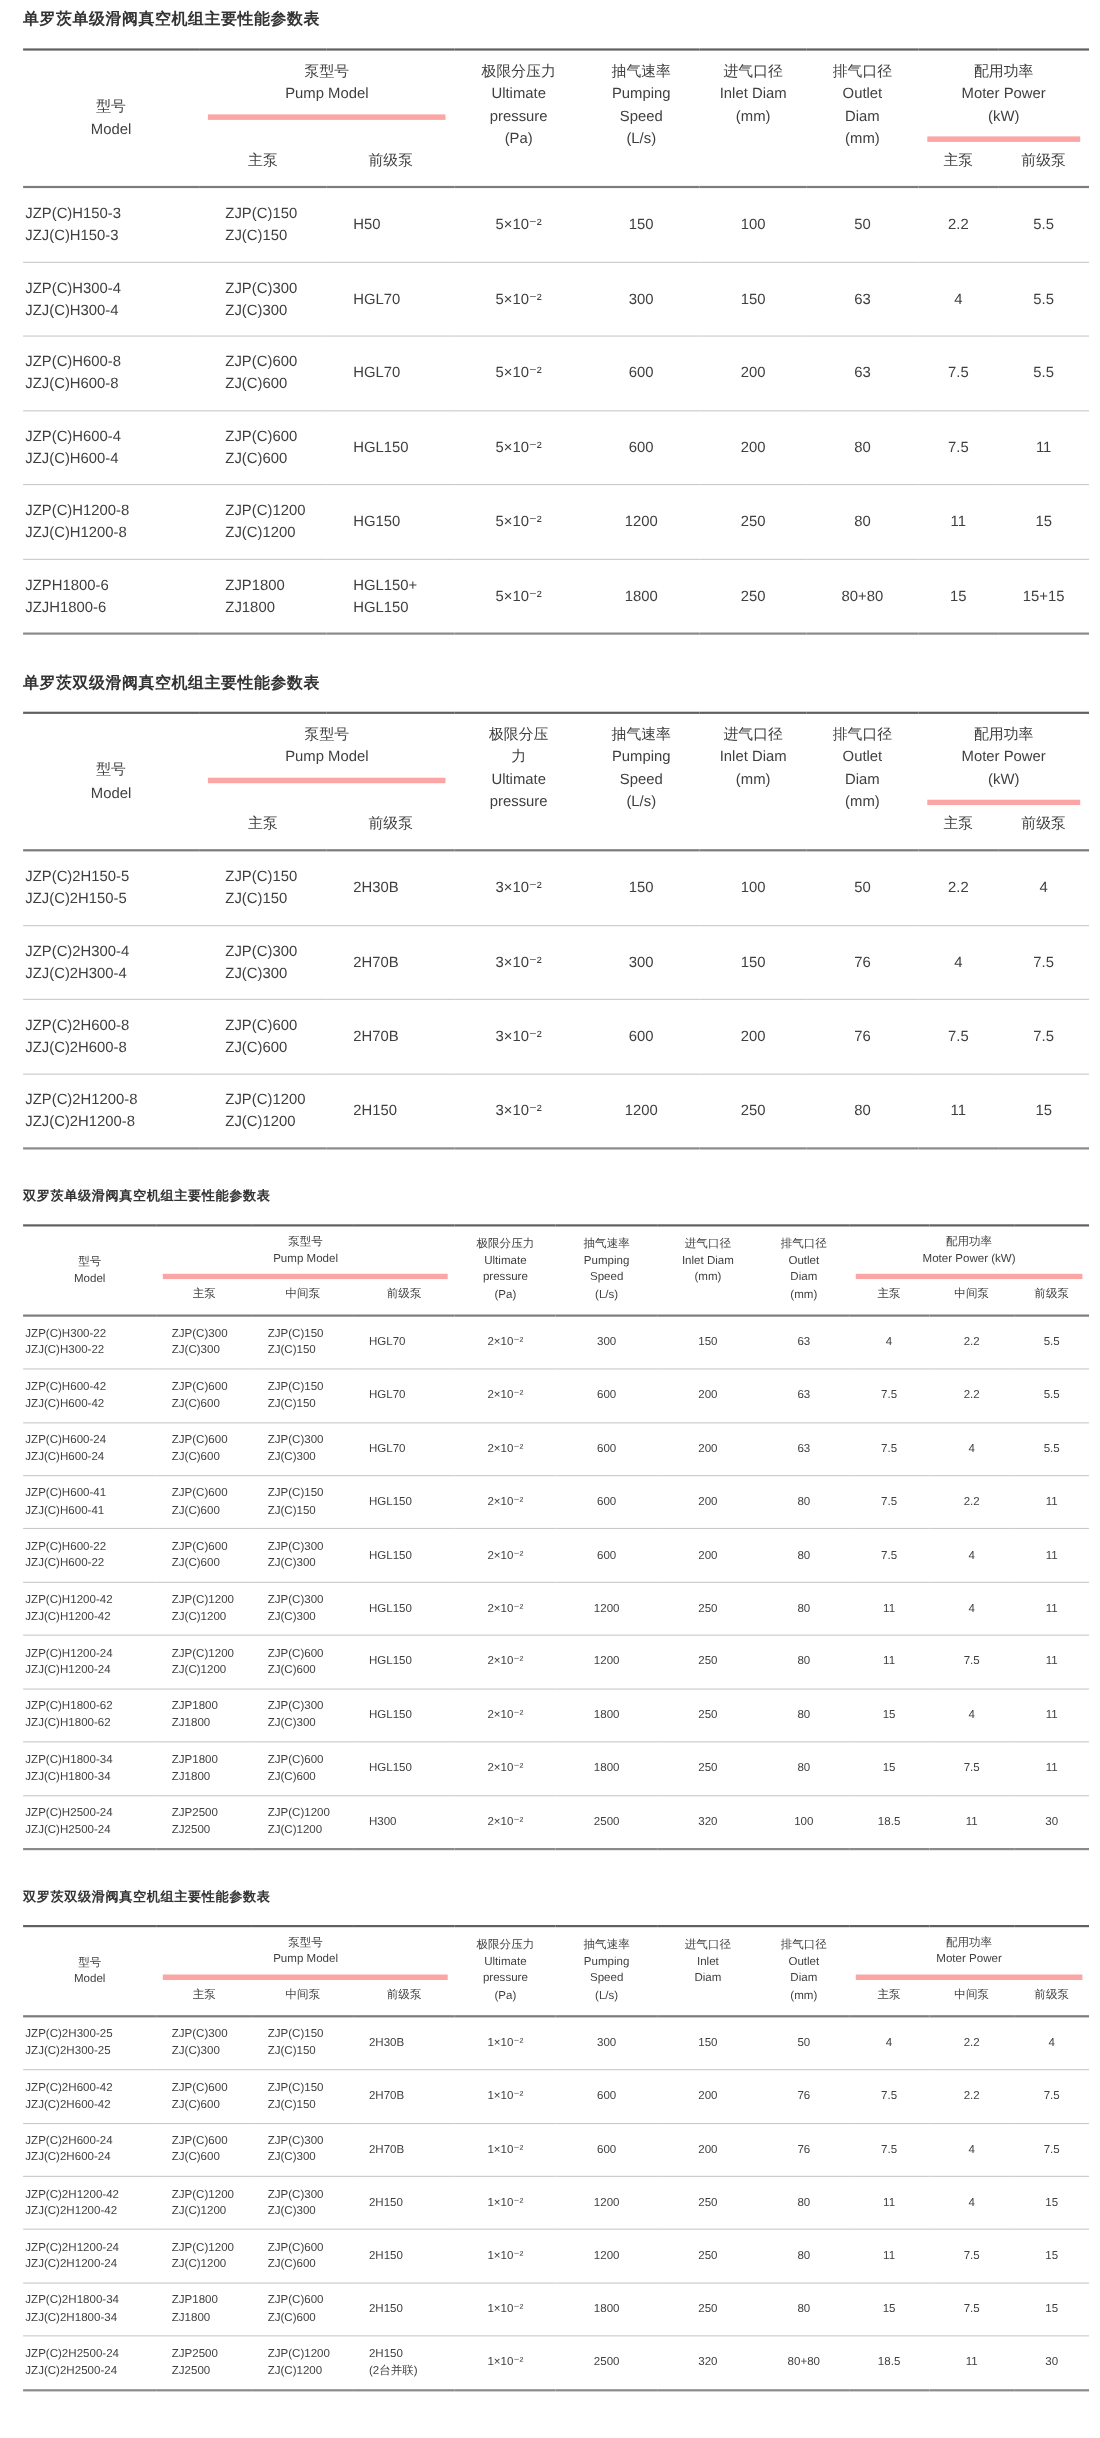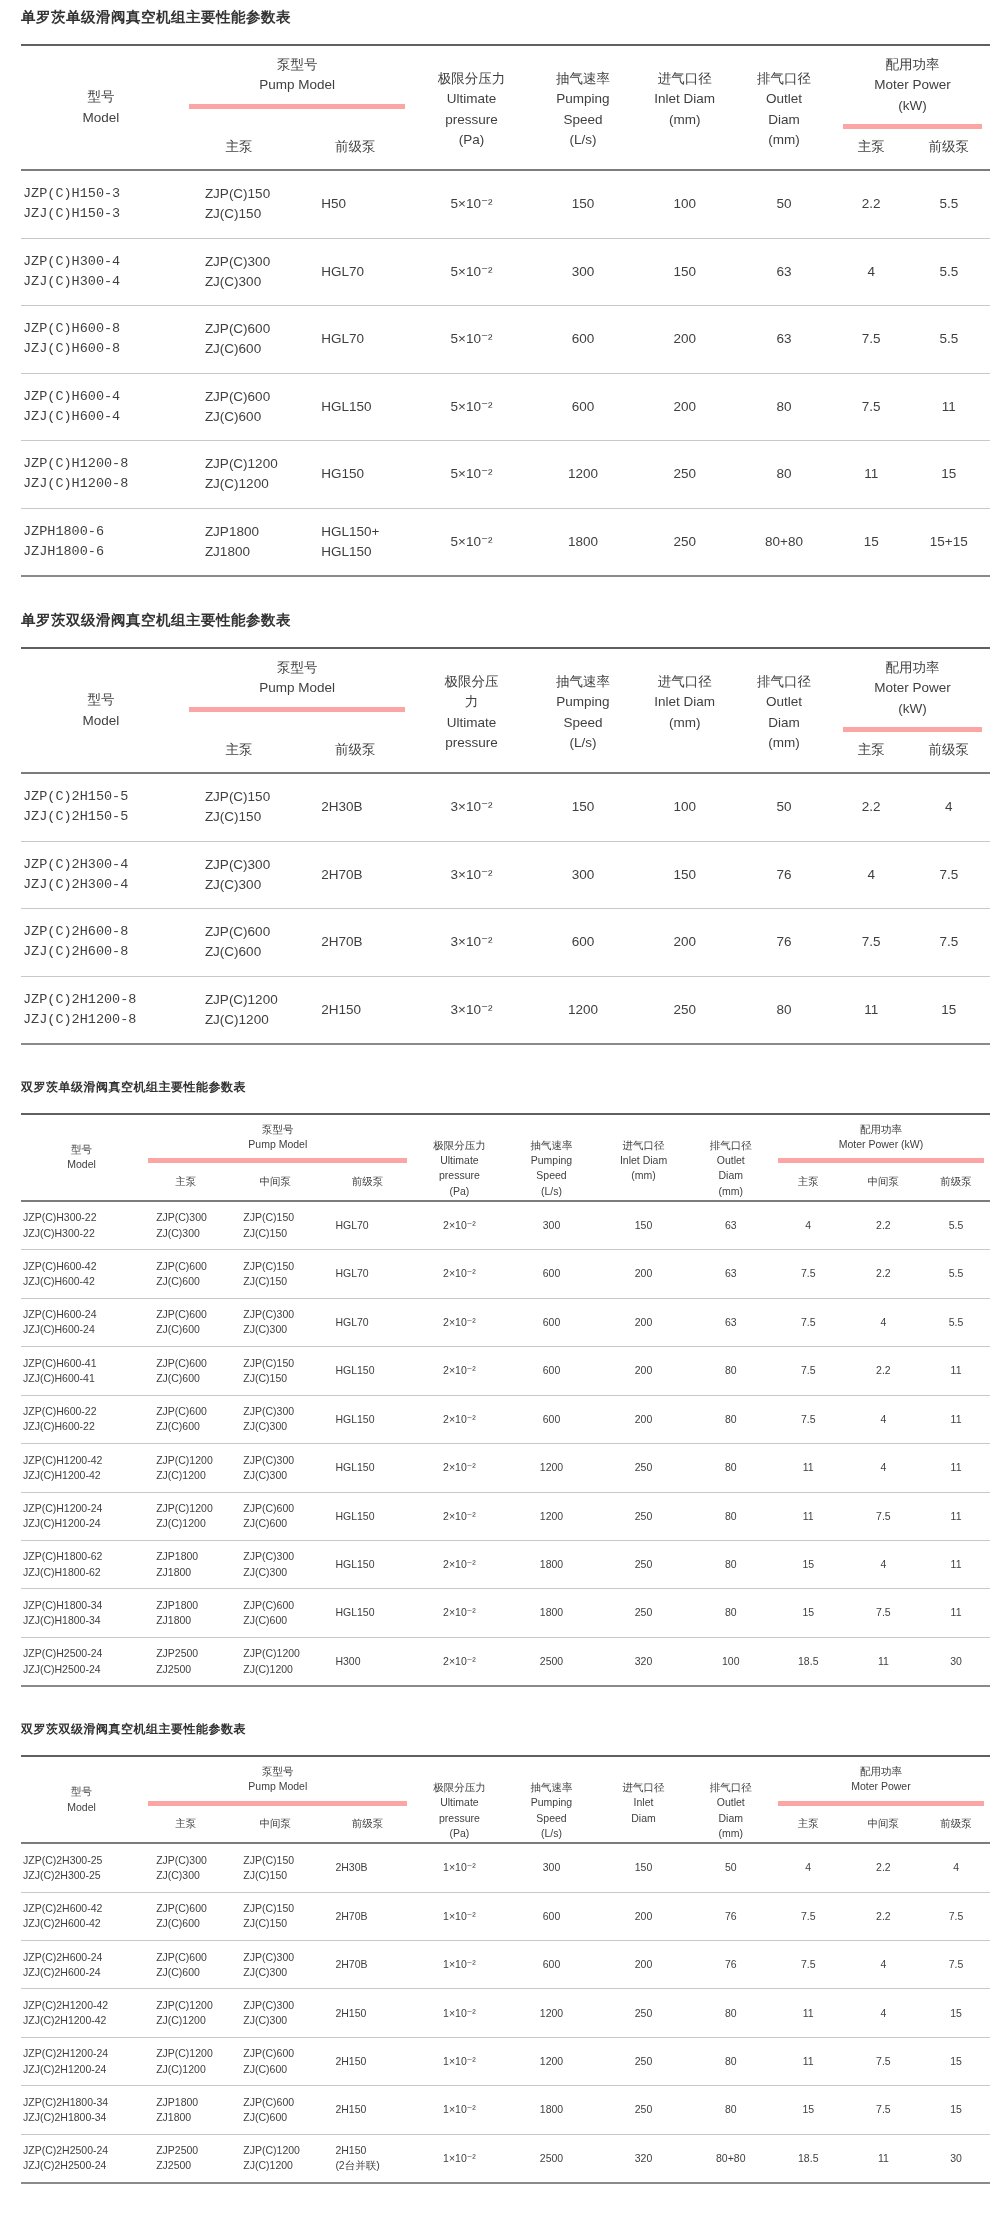--- a/index.html
+++ b/index.html
@@ -28,39 +28,39 @@
     border-bottom: 2px solid #8a8a8a;
   }
   table.spec th, table.spec td {
     white-space: pre-line;
     font-weight: normal;
     overflow: hidden;
   }
   
   table.spec thead th { vertical-align: top; text-align: center; }
   table.spec th.model-h { vertical-align: middle; text-align: center; }
-  table.spec th.vcol { padding-top: 23px; }
+  table.spec th.vcol { padding-top: 9px; }
   table.spec th.group { padding: 0; }
   .glabel {
     padding: 9px 0 8px 0;
     margin: 0 8px;
     border-bottom: 5px solid #fca5a5;
   }
   table.spec th.sub { vertical-align: middle; font-family: Liberation Mono, monospace; }
   table.spec tbody tr:first-child td { border-top: 2px solid #7c7c7c; }
   table.spec tbody tr + tr td { border-top: 1px solid #c9c9c9; }
 
   
   table.spec td { text-align: center; vertical-align: middle; }
   table.spec td.model, table.spec td.pump { text-align: left; }
 
   
   .lg { font-size: 13.5px; line-height: 1.5; }
   .lg td { padding: 13px 2px; }
-  .lg td.model { padding-left: 2px; font-family: Liberation Mono, monospace; }
+  .lg td.model { padding-left: 2px; }
   .lg td.pump { padding-left: 24px; }
   .lg th { font-size: 13.5px; line-height: 1.5; }
   .lg th.sub { padding: 9px 0 11px 0; }
 
   
   .sm { font-size: 10.5px; line-height: 1.45; }
   .sm td { padding: 8.5px 2px; }
   .sm td.model { padding-left: 2px; }
   .sm td.pump { padding-left: 14px; }
   .sm th { font-size: 10.5px; line-height: 1.45; }

